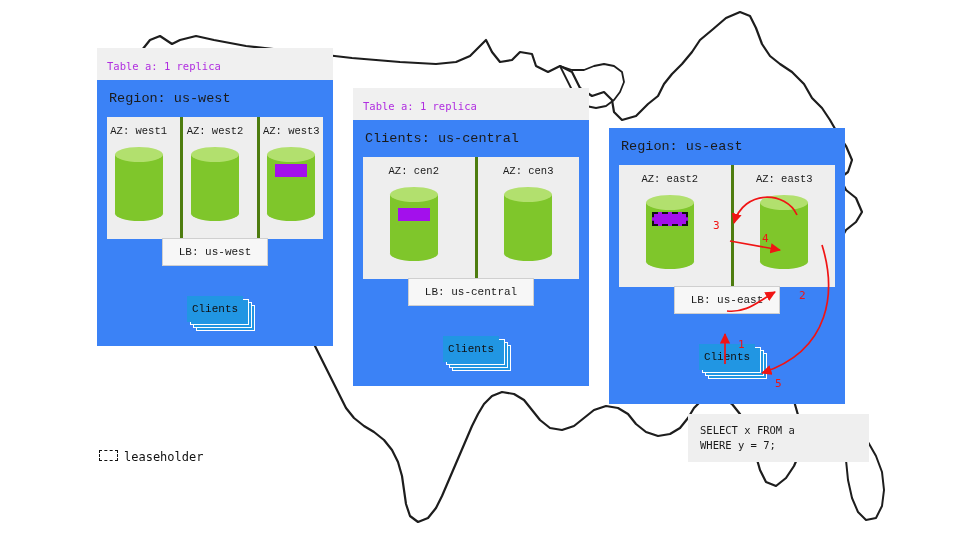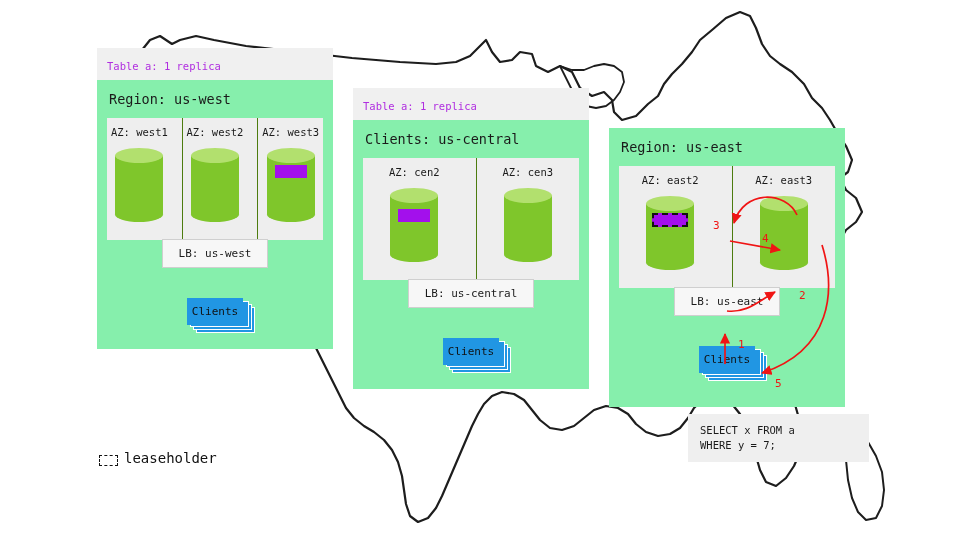--- a/index.html
+++ b/index.html
@@ -17,41 +17,42 @@
   .region{position:absolute;z-index:3;}
   .region-head{
     background:#f0f0f0;
     color:#b02ee0;
     font-size:10.5px;
     padding:13px 10px 8px 10px;
     line-height:1;
     white-space:nowrap;
   }
   .region-body{
-    background:#86efac;
+    background:#3b82f6;
     padding:0 10px 10px 10px;
+    font-family:Liberation Mono, monospace;
   }
   .region-title{
     font-size:13.5px;color:#1a1a1a;
     padding:11px 2px 11px 2px;
     white-space:nowrap;
   }
   .az-row{
     background:#eeeeee;
     display:flex;
     position:relative;
   }
   .az{
     flex:1 1 0;
     position:relative;
     padding:8px 0 12px 0;
     text-align:center;
     box-sizing:border-box;
   }
-  .az + .az{border-left:1px solid #4d7c0f;margin-left:10px;}
+  .az + .az{border-left:3px solid #4d7c0f;margin-left:10px;}
   .az-label{font-size:10.5px;color:#1a1a1a;white-space:nowrap;}
 
   
   .cyl{position:relative;margin:10px auto 0 auto;}
   .cyl-body{
     position:absolute;left:0;right:0;
     background:#7fc62b;
   }
   .cyl-top{
     position:absolute;left:0;right:0;top:0;
@@ -104,22 +105,22 @@
     background:#efefef;
     font-size:10.5px;color:#1a1a1a;
     line-height:1.45;
     padding:9px 12px;
     white-space:pre;
   }
 
   
   .legend{
     position:absolute;z-index:4;
-    display:flex;align-items:flex-end;gap:6px;
-    font-size:14px;color:#111111;
+    display:flex;align-items:flex-start;gap:6px;
+    font-size:12px;color:#111111;
     font-family:"DejaVu Sans Mono","Liberation Mono",monospace;
   }
   .legend-swatch{
     width:19px;height:11px;
     border:1.6px dashed #111111;
     box-sizing:border-box;
     background:transparent;
     display:inline-block;
   }
 

